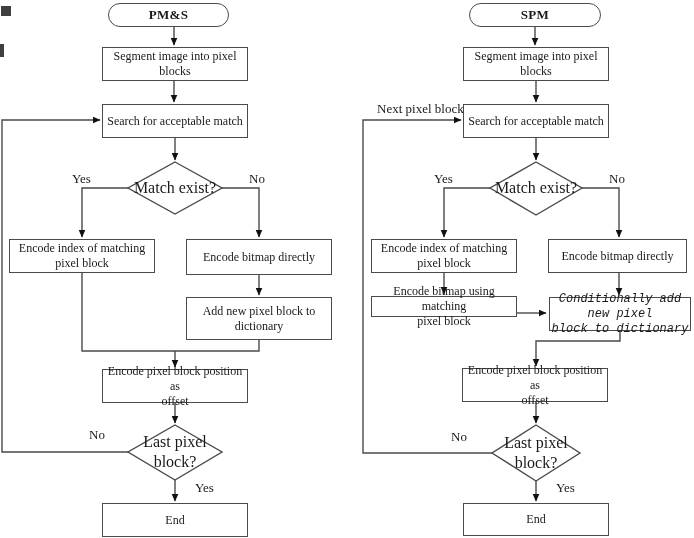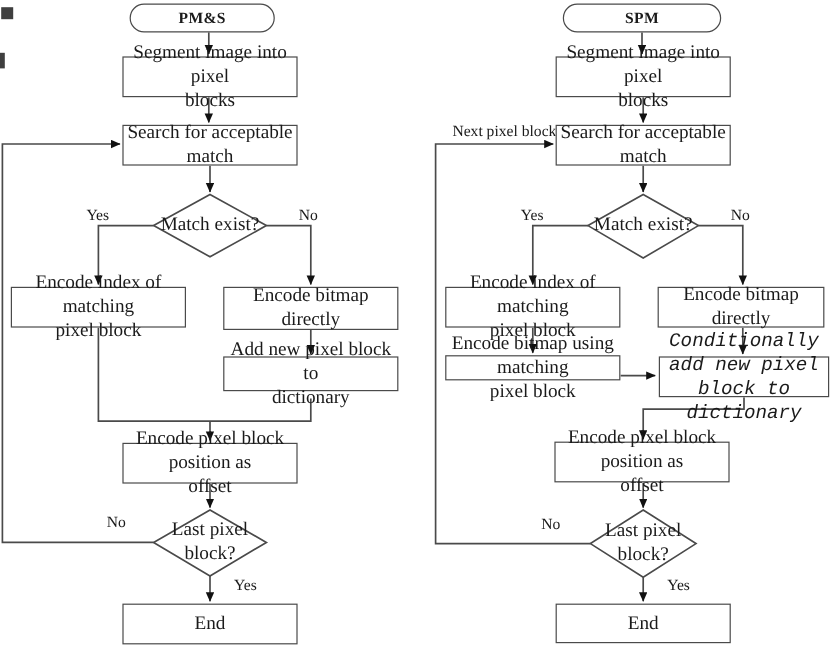--- a/index.html
+++ b/index.html
@@ -15,21 +15,21 @@
   #wires { position: absolute; left: 0; top: 0; width: 694px; height: 538px; }
   .node {
     position: absolute;
     box-sizing: border-box;
     border: 1.4px solid #4a4a4a;
     background: #ffffff;
     display: flex;
     align-items: center;
     justify-content: center;
     text-align: center;
-    font-size: 16px;
+    font-size: 12px;
     line-height: 1.25;
     white-space: pre-line;
     padding: 0 1px;
   }
   .terminal {
     border-radius: 13px;
     font-weight: bold;
     font-size: 13px;
     letter-spacing: 0.3px;
   }
@@ -111,21 +111,21 @@
   <div class="decision-label" style="left:130px; top:170px; width:90px; height:36px;">Match exist?</div>
 
   <div class="edge-label" style="left:72px; top:171px;">Yes</div>
   <div class="edge-label" style="left:249px; top:171px;">No</div>
 
   <div class="node" style="left:9px; top:239px; width:146px; height:34px;">Encode index of matching
 pixel block</div>
 
   <div class="node" style="left:186px; top:239px; width:146px; height:36px;">Encode bitmap directly</div>
 
-  <div class="node" style="left:186px; top:297px; width:146px; height:29px;">Add new pixel block to
+  <div class="node" style="left:186px; top:297px; width:146px; height:43px;">Add new pixel block to
 dictionary</div>
 
   <div class="node" style="left:102px; top:369px; width:146px; height:34px;">Encode pixel block position as
 offset</div>
 
   <div class="decision-label" style="left:130px; top:434px; width:90px; height:36px;">Last pixel
 block?</div>
 
   <div class="edge-label" style="left:89px; top:427px;">No</div>
   <div class="edge-label" style="left:195px; top:480px;">Yes</div>

